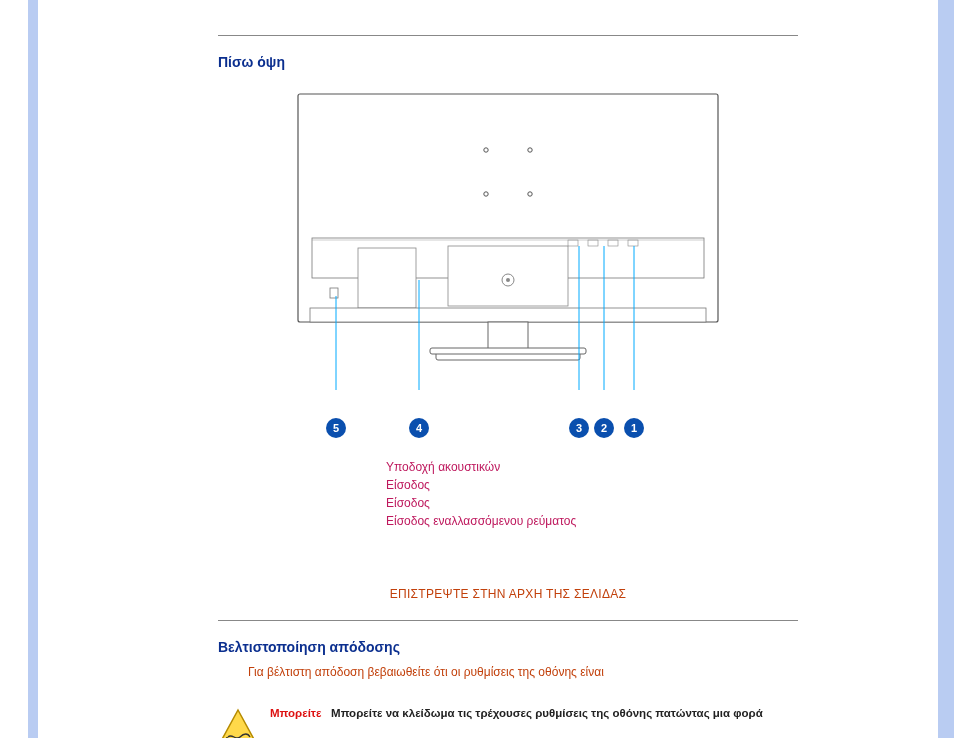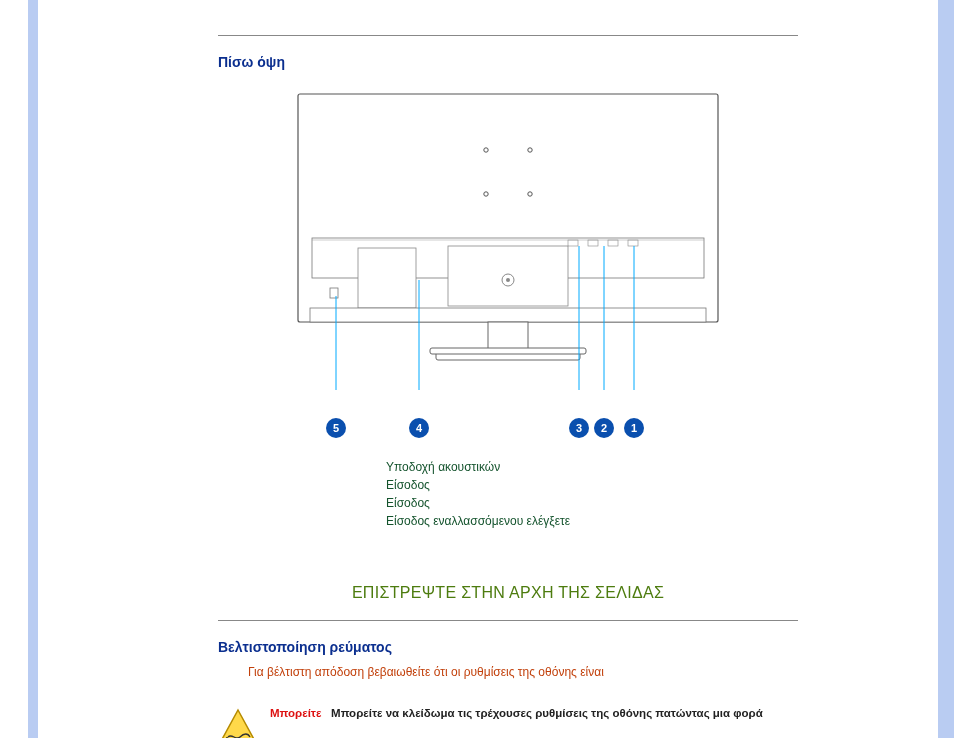--- a/index.html
+++ b/index.html
@@ -74,32 +74,32 @@
     font-size: 11px;
     font-weight: bold;
     display: flex;
     align-items: center;
     justify-content: center;
     transform: translateX(-50%);
   }
   .ports-list {
     margin: 20px 0 0 168px;
     font-size: 12px;
-    color: #14532d;
+    color: #be185d;
   }
   .ports-list div {
     margin: 4px 0;
   }
   .top-link {
     text-align: center;
     margin: 56px 0 10px 0;
   }
   .top-link a {
-    color: #4d7c0f;
-    font-size: 16px;
+    color: #c2410c;
+    font-size: 12px;
     text-decoration: none;
     letter-spacing: 0.3px;
   }
   .body-text {
     font-size: 12px;
     color: #c2410c;
     margin: 10px 0 0 30px;
   }
   .note-row {
     display: flex;
@@ -178,30 +178,30 @@
       <div class="callout-num" style="left:131px">4</div>
       <div class="callout-num" style="left:291px">3</div>
       <div class="callout-num" style="left:316px">2</div>
       <div class="callout-num" style="left:346px">1</div>
     </div>
 
     <div class="ports-list">
       <div>Υποδοχή ακουστικών</div>
       <div>Είσοδος</div>
       <div>Είσοδος</div>
-      <div>Είσοδος εναλλασσόμενου ελέγξετε</div>
+      <div>Είσοδος εναλλασσόμενου ρεύματος</div>
     </div>
 
     <div class="top-link">
       <a href="#">ΕΠΙΣΤΡΕΨΤΕ ΣΤΗΝ ΑΡΧΗ ΤΗΣ ΣΕΛΙΔΑΣ</a>
     </div>
 
     <hr class="hr" style="margin-top:18px;">
 
-    <h3 class="section">Βελτιστοποίηση ρεύματος</h3>
+    <h3 class="section">Βελτιστοποίηση απόδοσης</h3>
 
     <div class="body-text">Για βέλτιστη απόδοση  βεβαιωθείτε ότι οι ρυθμίσεις της οθόνης είναι</div>
 
     <div class="note-row">
       <div class="warn-icon">
         <svg viewBox="0 0 40 40" width="40" height="40">
           <polygon points="20,3 38,36 2,36" fill="#ffd94a" stroke="#b58a00" stroke-width="1.5"></polygon>
           <path d="M10 30 C 14 26, 18 34, 22 30 S 30 26, 32 30" stroke="#333" stroke-width="1.3" fill="none"></path>
           <circle cx="9" cy="31" r="1.1" fill="#333"></circle>
         </svg>

